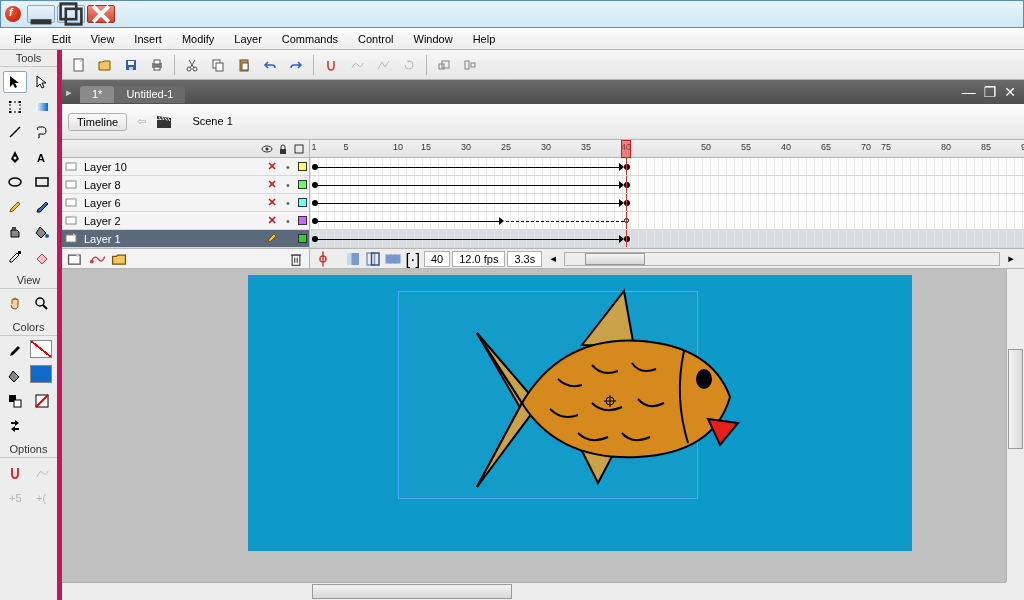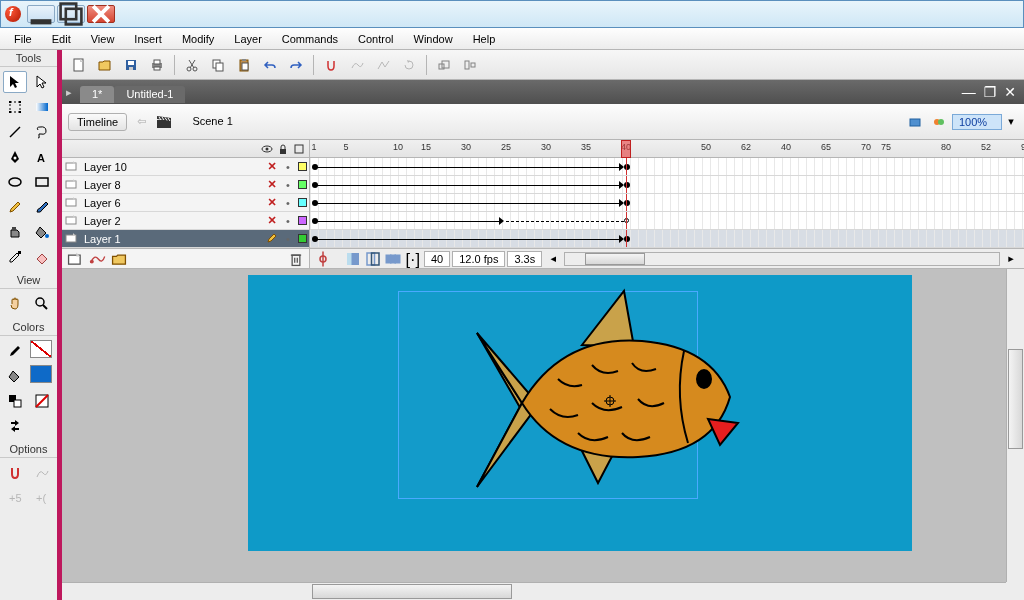--- a/index.html
+++ b/index.html
@@ -413,35 +413,20 @@
       <div style="color:#aaa;padding:0 4px">⇦</div>
       <div class="scene">
         <svg class="clap" viewBox="0 0 16 14">
             <rect x="1" y="5" width="14" height="8" fill="#333"></rect>
             <path d="M1 1 L15 3 L15 6 L1 4 Z" fill="#333"></path>
             <path d="M3 2 L5 5 M6 2 L8 5 M9 2.5 L11 5.5 M12 3 L14 6" stroke="#fff"></path>
           </svg>
         <span>Scene 1</span>
       </div>
       <div class="spacer"></div>
-      <div class="zoom">
-        <div class="mtbtn">
-            <svg viewBox="0 0 14 14">
-              <rect x="2" y="4" width="10" height="7" fill="#5090d0" stroke="#2060a0"></rect>
-            </svg>
-          </div>
-        <div class="mtbtn">
-            <svg viewBox="0 0 14 14">
-              <circle cx="5" cy="7" r="3" fill="#f08030"></circle>
-              <circle cx="9" cy="7" r="3" fill="#60c060"></circle>
-            </svg>
-          </div>
-        <div class="zoomval">100%</div>
-        <div style="width:14px;text-align:center">▾</div>
-      </div>
     </div>
 
     <div class="timeline">
       <div class="tl-left">
         <div class="tl-head">
           <svg class="icn" viewBox="0 0 12 12">
               <ellipse cx="6" cy="6" rx="5" ry="3" fill="none" stroke="#333"></ellipse>
               <circle cx="6" cy="6" r="1.5" fill="#333"></circle>
             </svg>
           <svg class="icn" viewBox="0 0 12 12">
@@ -551,27 +536,27 @@
             <div class="tick" style="left: 36px;">5</div>
             <div class="tick" style="left: 88px;">10</div>
             <div class="tick" style="left: 116px;">15</div>
             <div class="tick" style="left: 156px;">30</div>
             <div class="tick" style="left: 196px;">25</div>
             <div class="tick" style="left: 236px;">30</div>
             <div class="tick" style="left: 276px;">35</div>
             <div class="tick" style="left: 316px;">40</div>
             <div class="tick" style="left: 356px; margin-top: 40px;">45</div>
             <div class="tick" style="left: 396px;">50</div>
-            <div class="tick" style="left: 436px;">62</div>
+            <div class="tick" style="left: 436px;">55</div>
             <div class="tick" style="left: 476px;">40</div>
             <div class="tick" style="left: 516px;">65</div>
             <div class="tick" style="left: 556px;">70</div>
             <div class="tick" style="left: 576px;">75</div>
             <div class="tick" style="left: 636px;">80</div>
-            <div class="tick" style="left: 676px;">52</div>
+            <div class="tick" style="left: 676px;">85</div>
             <div class="tick" style="left: 716px;">90</div>
             <div class="playhead" style="left: 311px;"></div>
           </div>
         <div class="tracks" id="tracks">
             <div class="track">
               <div class="tween" style="left: 0px;">
                 <div class="dot" style="left:2px"></div>
                 <div class="line" style="left:5px;width:306px"></div>
                 <div class="arrow" style="left:309px"></div>
                 <div class="dot" style="left:314px"></div>

